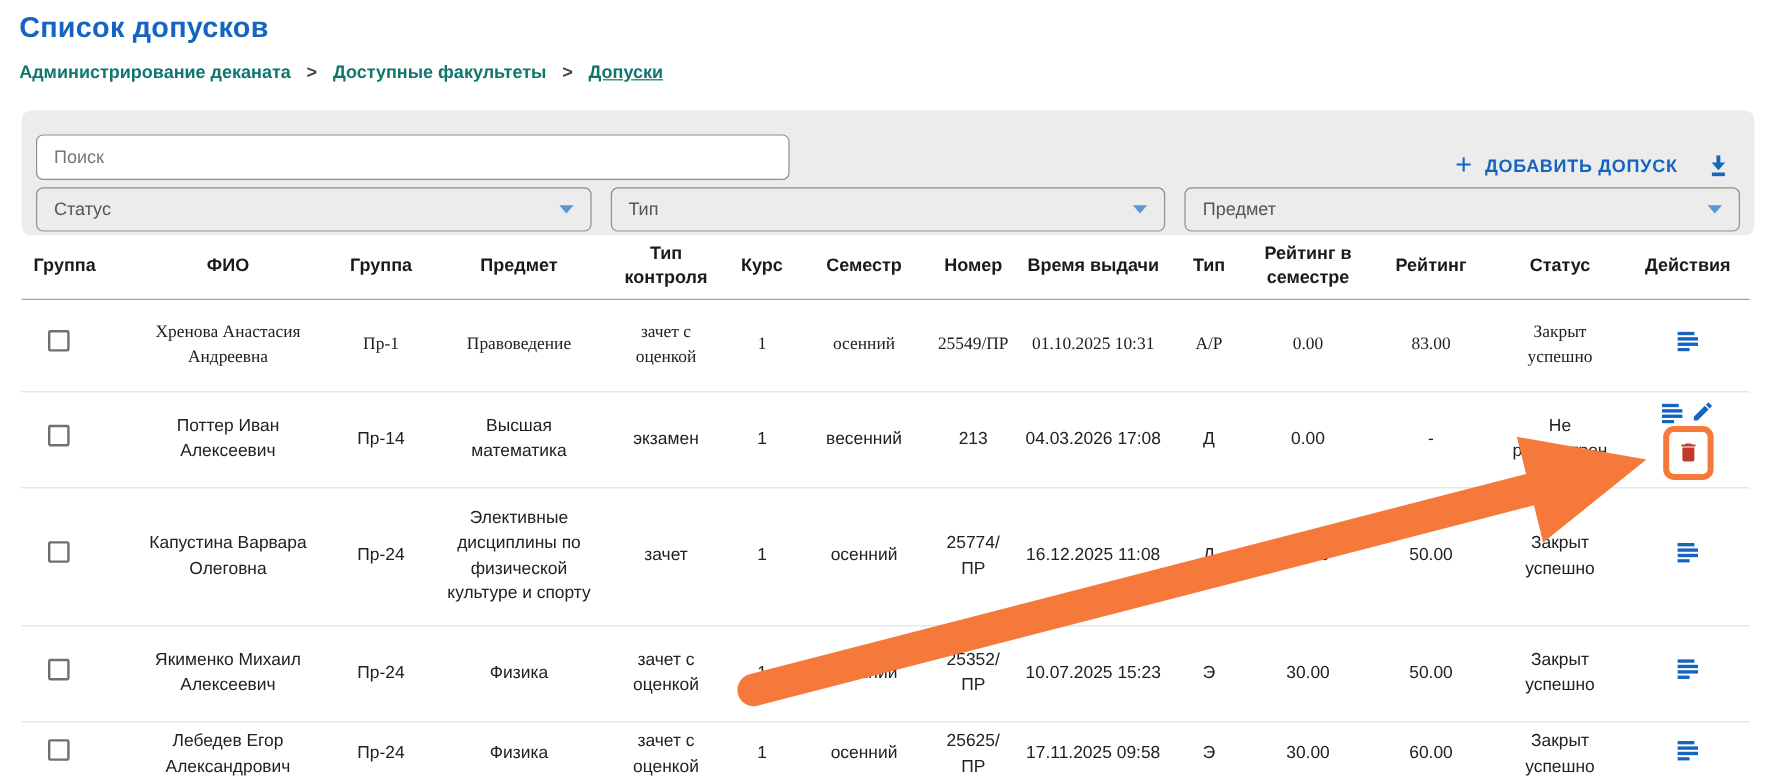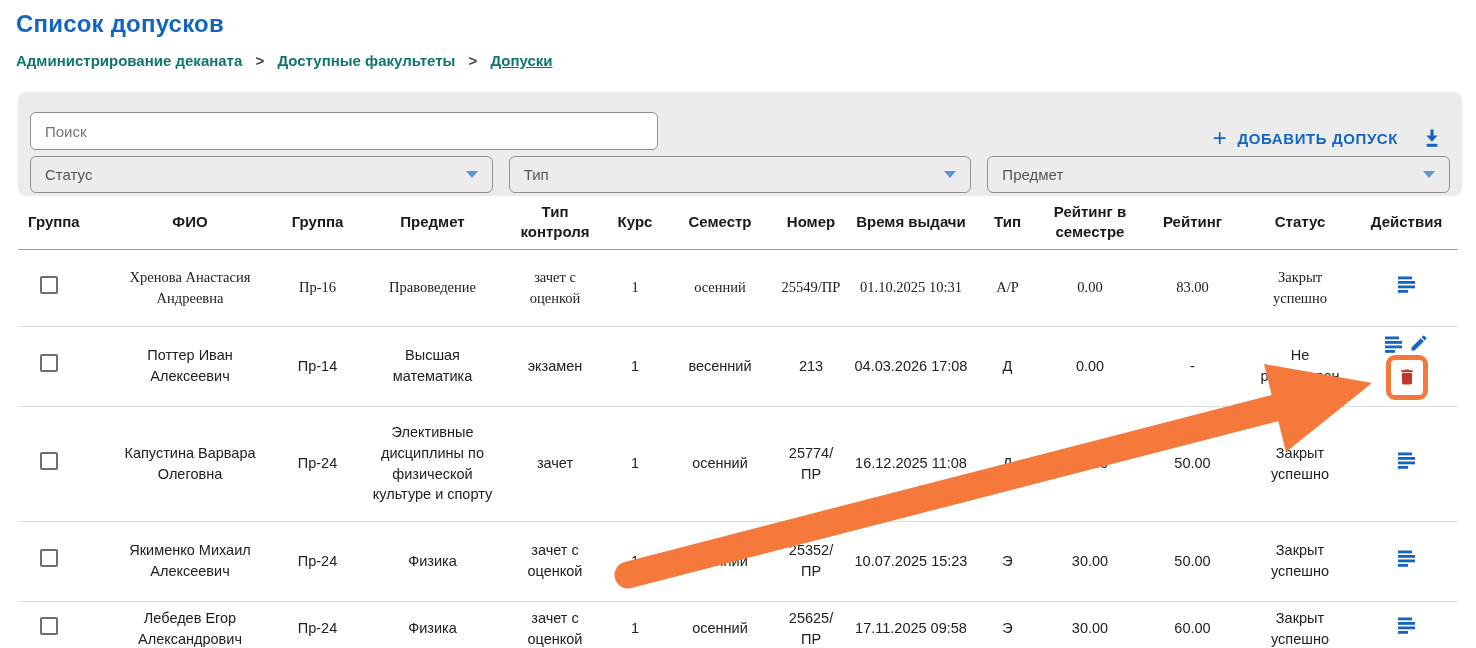--- a/index.html
+++ b/index.html
@@ -182,21 +182,21 @@
         <th class="c">Рейтинг</th>
         <th class="c">Статус</th>
         <th class="c">Действия</th>
       </tr>
     </thead>
     <tbody>
 
       <tr class="r1">
         <td><span class="checkbox"></span></td>
         <td class="l">Хренова Анастасия Андреевна</td>
-        <td class="l">Пр-16</td>
+        <td class="l">Пр-1</td>
         <td class="l">Правоведение</td>
         <td class="c">зачет с оценкой</td>
         <td class="c">1</td>
         <td class="c">осенний</td>
         <td class="c wrap-slash">25549/​ПР</td>
         <td class="c">01.10.2025 10:31</td>
         <td class="c">А/Р</td>
         <td class="c">0.00</td>
         <td class="c">83.00</td>
         <td class="c">Закрыт успешно</td>

